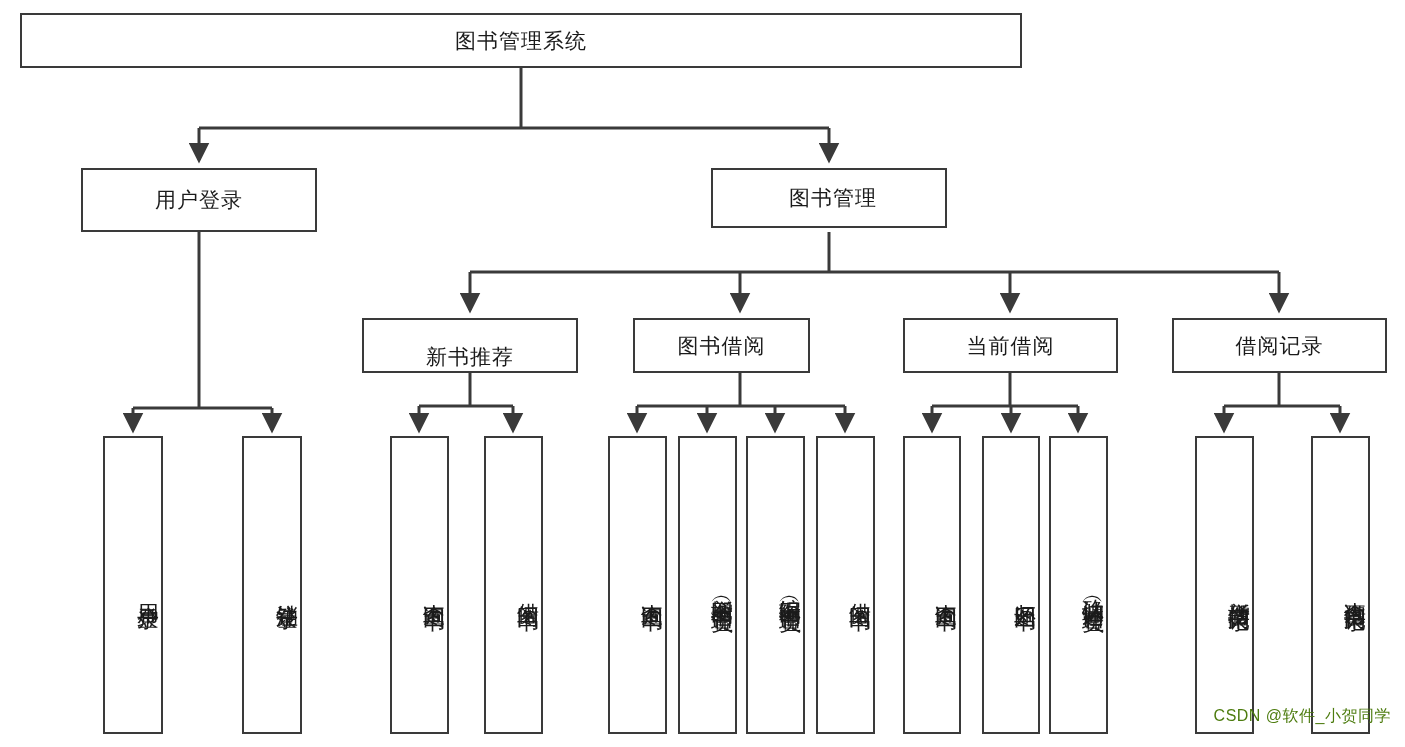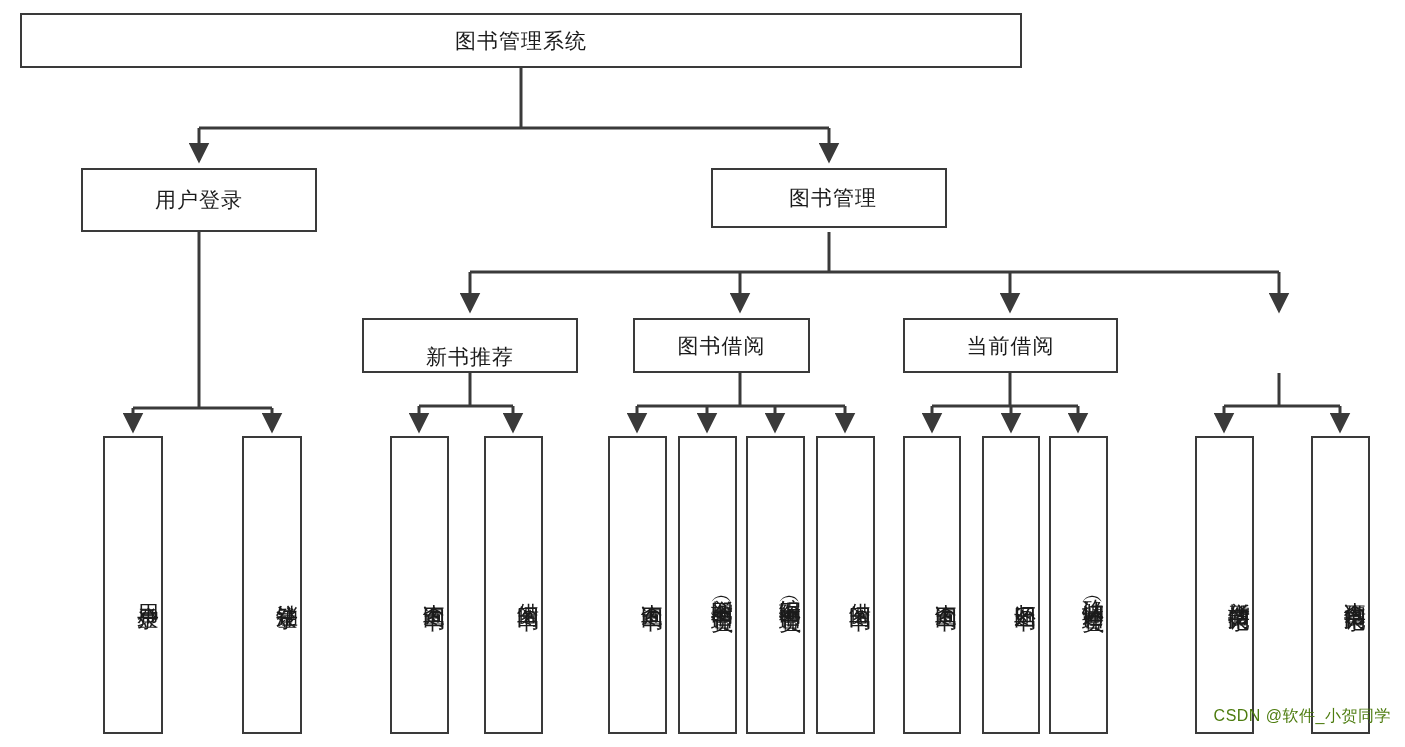--- a/index.html
+++ b/index.html
@@ -133,20 +133,23 @@
 
   <div class="node horiz" style="left:362px; top:318px; width:216px; height:55px;align-items:flex-end;">
     <span>新书推荐</span>
   </div>
   <div class="node horiz" style="left:633px; top:318px; width:177px; height:55px;">
     <span>图书借阅</span>
   </div>
   <div class="node horiz" style="left:903px; top:318px; width:215px; height:55px;">
     <span>当前借阅</span>
   </div>
+  <div class="node horiz" style="left:1172px; top:318px; width:215px; height:55px;">
+    <span>借阅记录</span>
+  </div>
 
   <div class="node vert" style="left:103px; top:436px; width:60px; height:298px;">
     <span class="vtext">用户登录</span>
   </div>
   <div class="node vert" style="left:242px; top:436px; width:60px; height:298px;">
     <span class="vtext">注销登录</span>
   </div>
 
   <div class="node vert" style="left:390px; top:436px; width:59px; height:298px;">
     <span class="vtext">查询图书</span>

